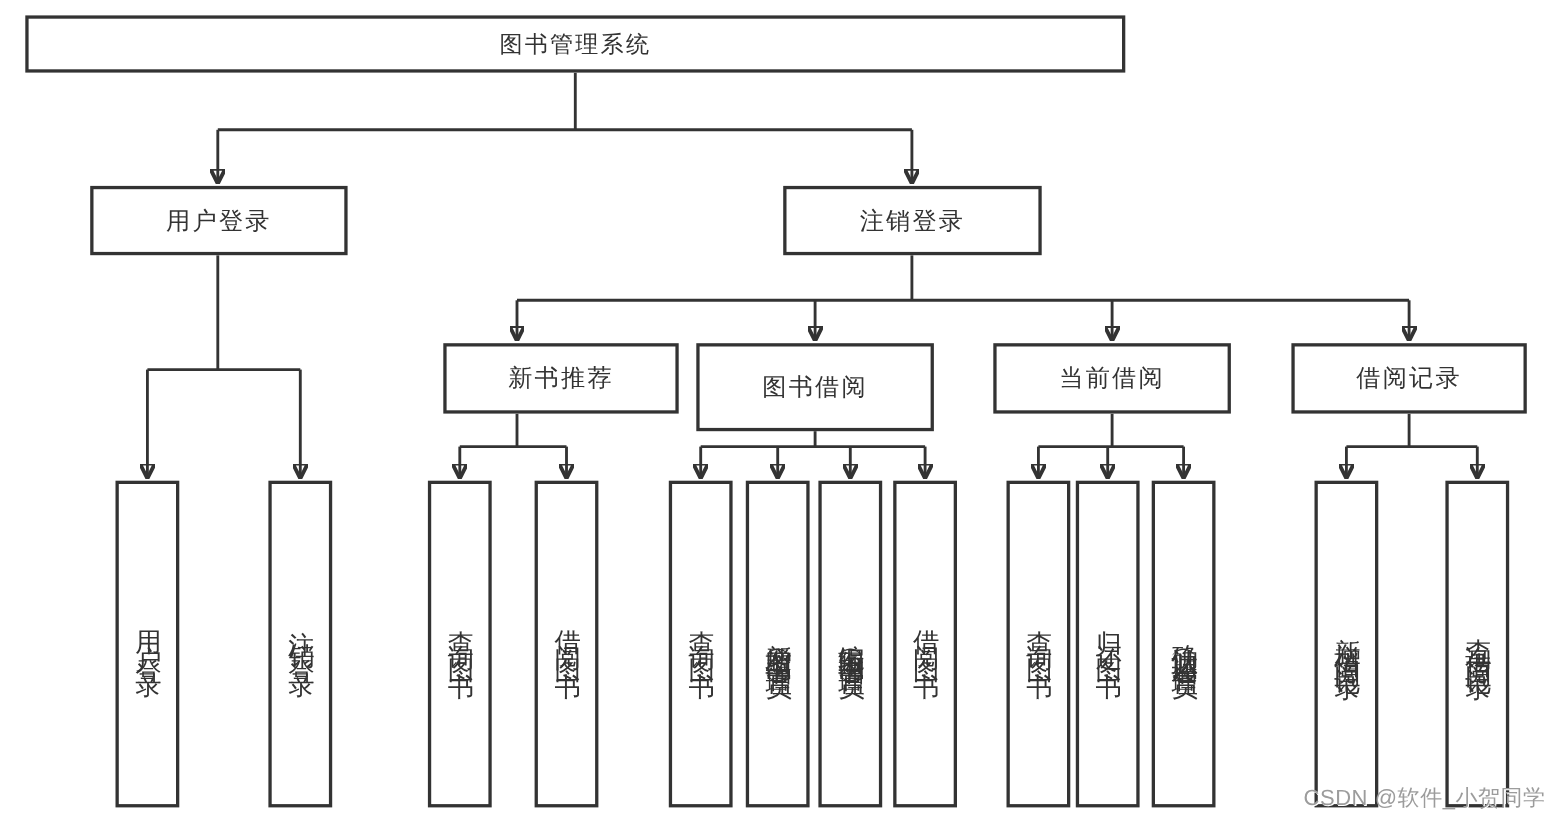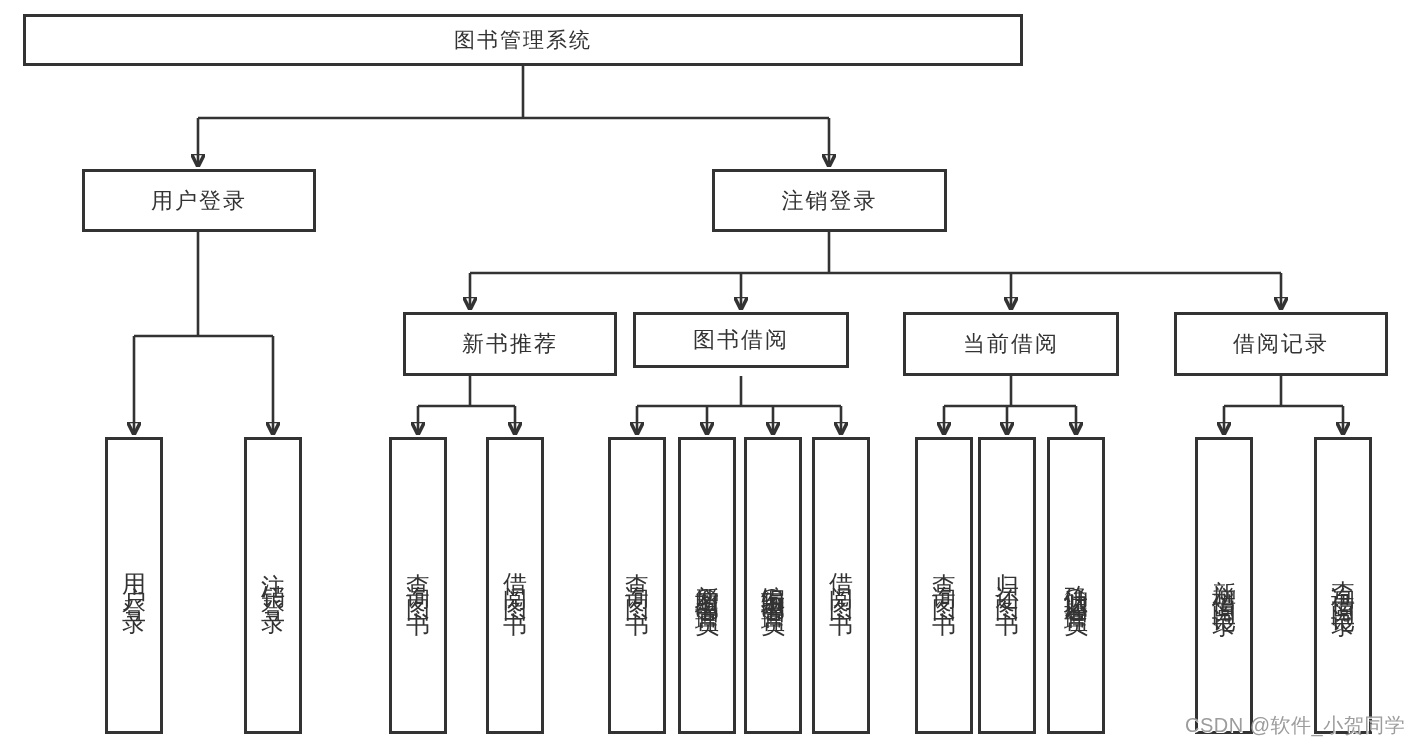--- a/index.html
+++ b/index.html
@@ -90,21 +90,21 @@
   <div class="node" style="left:82px;top:169px;width:234px;height:63px;">
     <span class="hlabel">用户登录</span>
   </div>
   <div class="node" style="left:712px;top:169px;width:235px;height:63px;">
     <span class="hlabel">注销登录</span>
   </div>
 
   <div class="node" style="left:363px;top:312px;width:214px;height:64px;margin-left:40px;">
     <span class="hlabel">新书推荐</span>
   </div>
-  <div class="node" style="left:633px;top:312px;width:216px;height:56px;">
+  <div class="node" style="left:633px;top:312px;width:216px;height:80px;">
     <span class="hlabel">图书借阅</span>
   </div>
   <div class="node" style="left:1174px;top:312px;width:214px;height:64px;">
     <span class="hlabel">借阅记录</span>
   </div>
   <div class="node" style="left:903px;top:312px;width:216px;height:64px;">
     <span class="hlabel">当前借阅</span>
   </div>
 
   <div class="node leaf" style="left:105px;">

